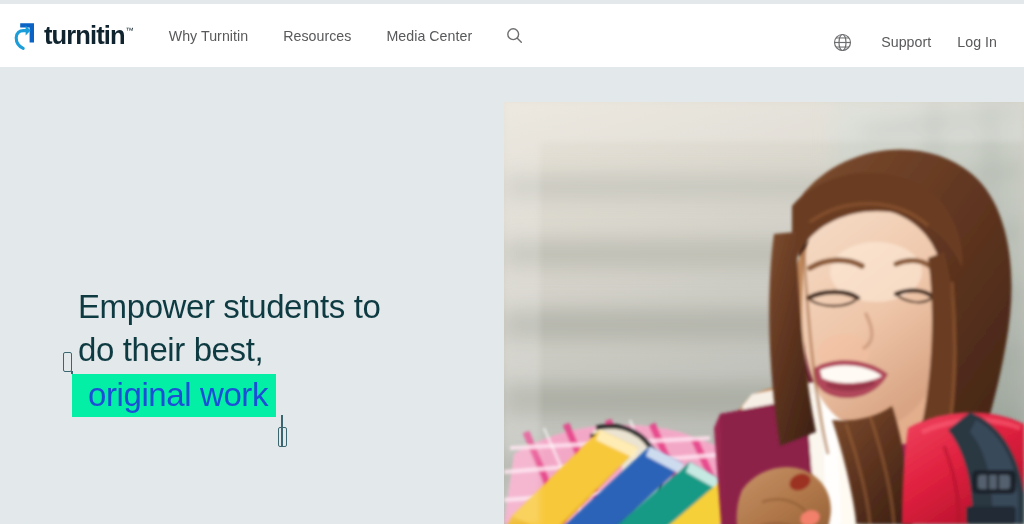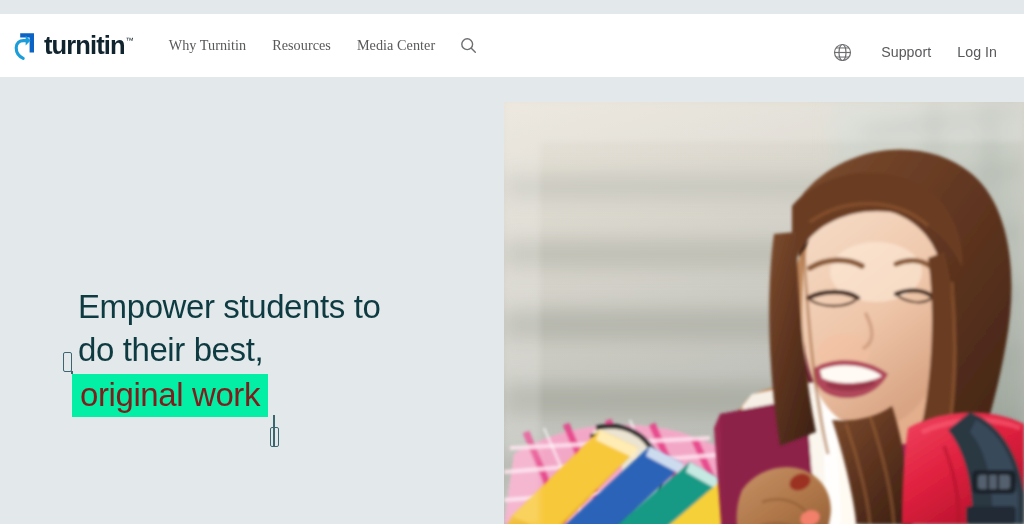--- a/index.html
+++ b/index.html
@@ -20,21 +20,21 @@
     position: relative;
     width: 1024px;
     height: 524px;
     overflow: hidden;
     background: #e3e9ea;
   }
 
   
   .header {
     position: absolute;
-    top: 14px; left: 0;
+    top: 4px; left: 0;
     width: 1024px;
     height: 63px;
     background: #ffffff;
     display: flex;
     align-items: center;
     z-index: 20;
   }
 
   .brand {
     display: flex;
@@ -64,22 +64,21 @@
     color: #10242f;
     position: relative;
     top: -11px;
     left: 1px;
     font-weight: normal;
   }
 
   .nav-primary {
     display: flex;
     align-items: center;
-    gap: 0px;
-    font-family: Liberation Serif, serif;
+    gap: 9px;
   }
   .nav-link {
     font-size: 14.2px;
     color: #58595b;
     padding: 6px 13px;
     white-space: nowrap;
     cursor: pointer;
     letter-spacing: 0.05px;
   }
 
@@ -128,22 +127,22 @@
     color: #0e3a42;
     font-weight: normal;
     letter-spacing: -0.4px;
   }
   .headline-line { display: block; white-space: nowrap; }
 
   .hl-mark {
     position: relative;
     display: inline-block;
     background: #02efa5;
-    color: #7f1d1d;
-    padding: 6px 8px 7px 8px;
+    color: #1d4ed8;
+    padding: 6px 8px 7px 16px;
     margin-left: -6px;
     margin-top: 3px;
     line-height: 30px;
   }
 
   
   .sel-handle {
     position: absolute;
     width: 9px;
     height: 20px;

